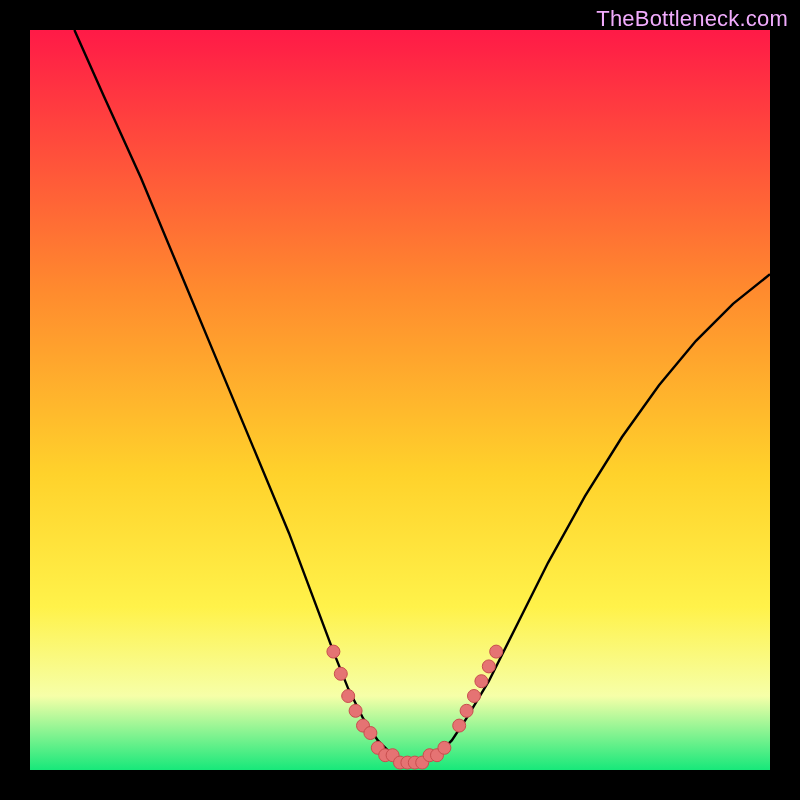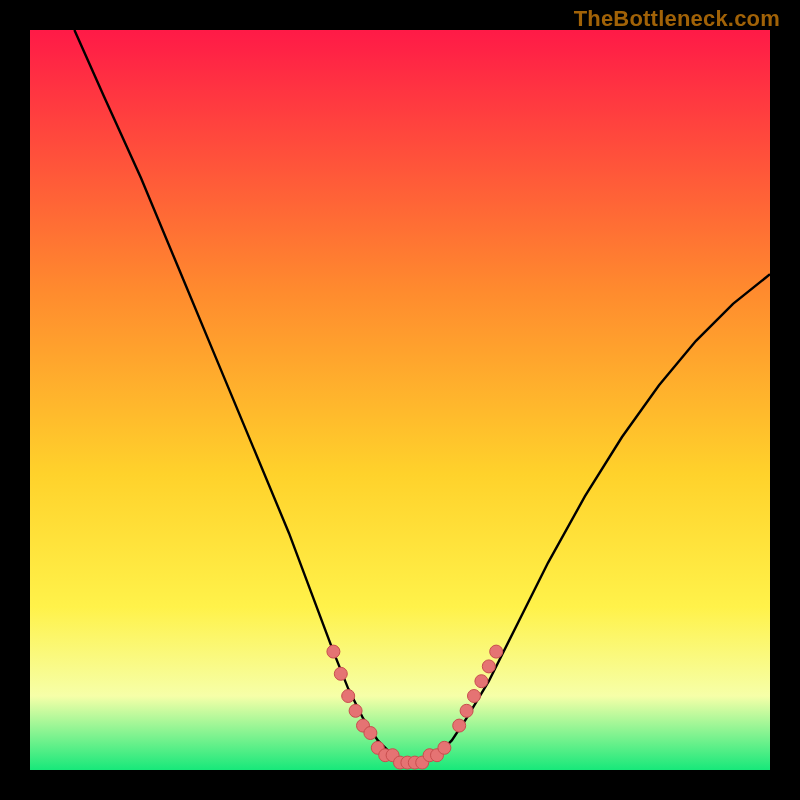--- a/index.html
+++ b/index.html
@@ -21,24 +21,24 @@
   }
   .plot {
     position: absolute;
     left: 0; top: 0;
     width: 740px;
     height: 740px;
   }
   .watermark {
     position: absolute;
     top: 6px;
-    right: 20px;
-    color: #a16207;
+    right: 12px;
+    color: #f0abfc;
     font-size: 22px;
-    font-weight: 700;
+    font-weight: 400;
     letter-spacing: 0.2px;
     user-select: none;
   }
   svg { display: block; }
 </style>
 </head>
 <body>
 
 <div class="frame">
   <svg class="plot" id="plot" width="740" height="740" viewBox="0 0 740 740">

